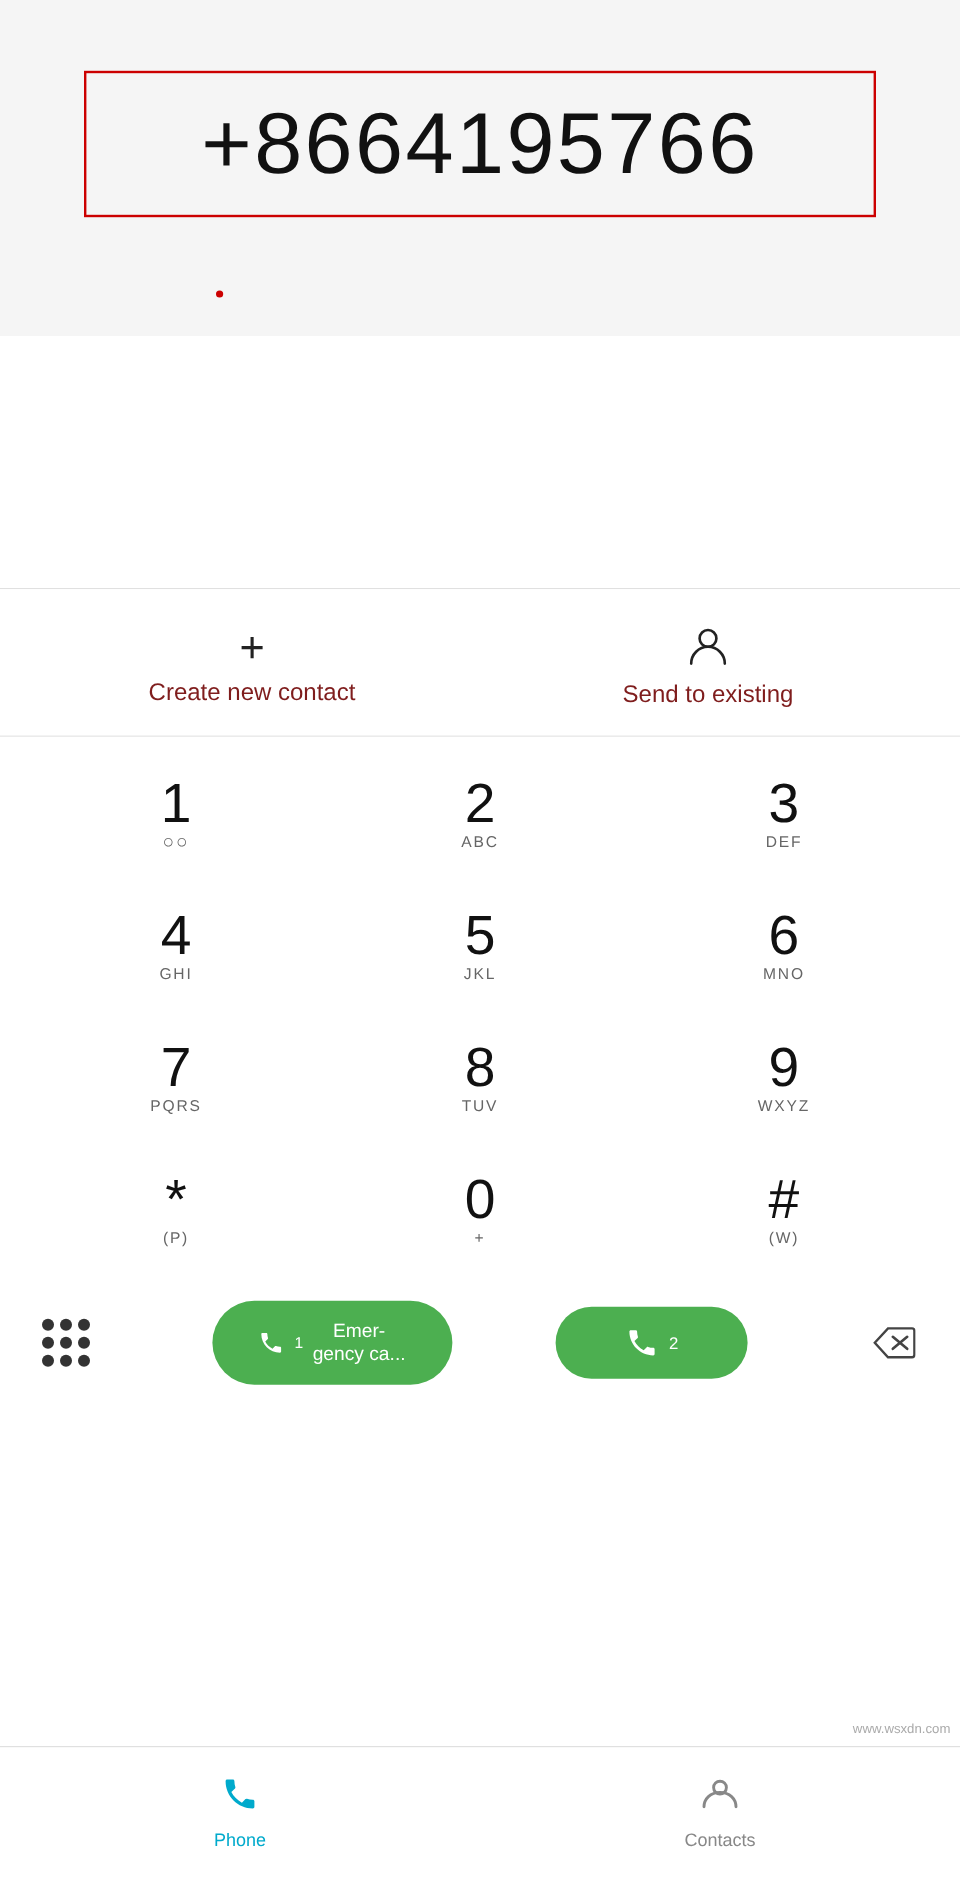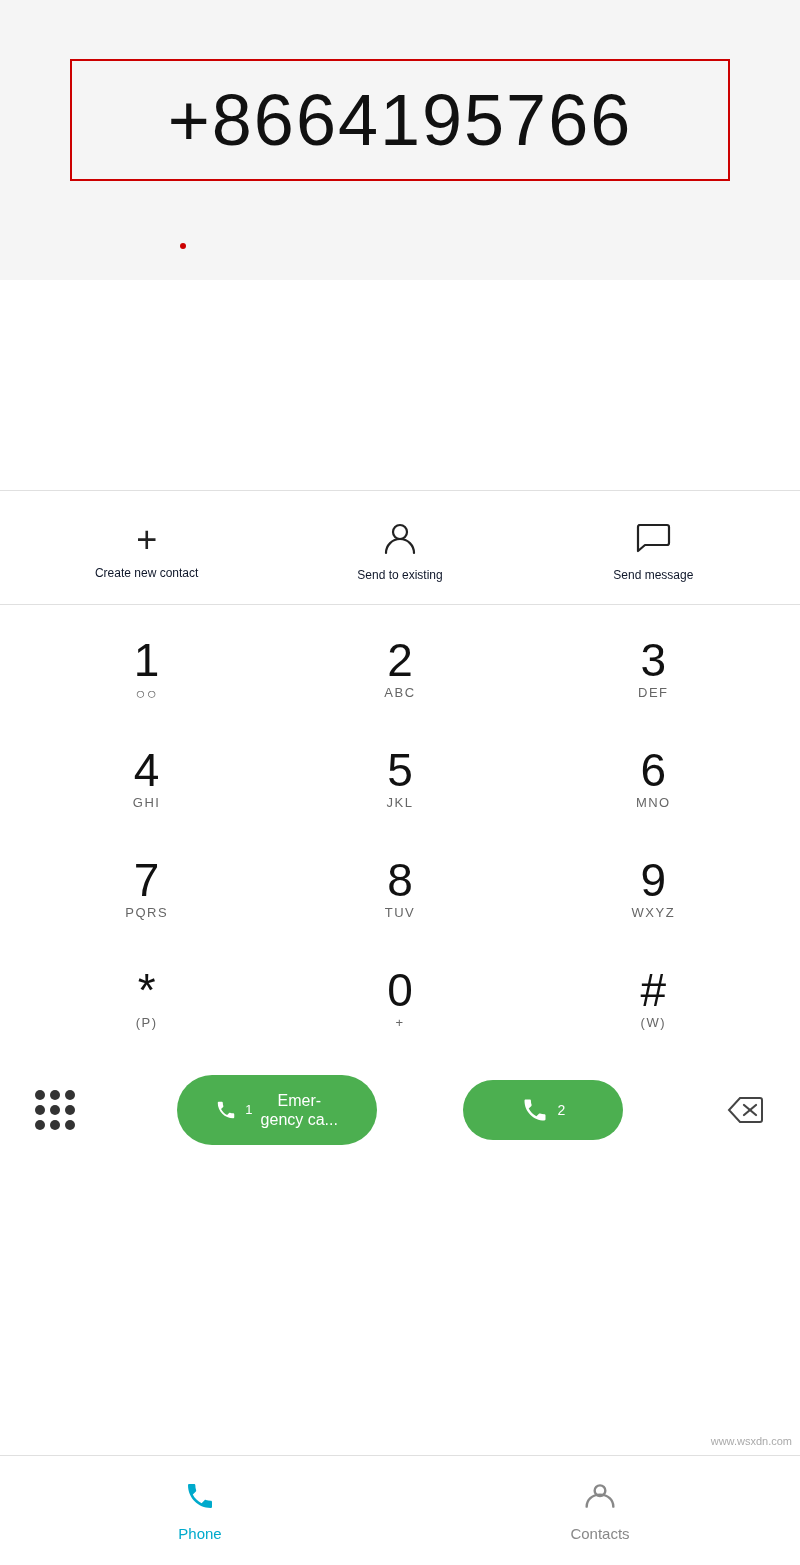--- a/index.html
+++ b/index.html
@@ -79,22 +79,22 @@
       gap: 8px;
       cursor: pointer;
       min-width: 180px;
     }
     .action-icon {
       font-size: 32px;
       color: #222222;
       line-height: 1;
     }
     .action-label {
-      font-size: 12px;
-      color: #0f172a;
+      font-size: 20px;
+      color: #7f1d1d;
       text-align: right;
     }
 
     
     .dialpad {
       background: #ffffff;
       padding: 10px 20px 10px 20px;
     }
     .dialpad-row {
       display: flex;
@@ -265,28 +265,20 @@
   </div>
   <div class="action-item">
     <span class="action-icon">
       <svg width="36" height="36" viewBox="0 0 36 36" fill="none" xmlns="http://www.w3.org/2000/svg">
         <circle cx="18" cy="13" r="7" stroke="#222" stroke-width="2.2" fill="none"></circle>
         <path d="M4 34c0-7.732 6.268-14 14-14s14 6.268 14 14" stroke="#222" stroke-width="2.2" fill="none" stroke-linecap="round"></path>
       </svg>
     </span>
     <span class="action-label">Send to existing</span>
   </div>
-  <div class="action-item">
-    <span class="action-icon">
-      <svg width="36" height="36" viewBox="0 0 36 36" fill="none" xmlns="http://www.w3.org/2000/svg">
-        <path d="M4 6h28a2 2 0 012 2v16a2 2 0 01-2 2H10l-7 6V8a2 2 0 012-2z" stroke="#222" stroke-width="2.2" fill="none" stroke-linejoin="round"></path>
-      </svg>
-    </span>
-    <span class="action-label">Send message</span>
-  </div>
 </div>
 
 <div class="divider"></div>
 
 <div class="dialpad">
 
   <div class="dialpad-row">
     <div class="dial-key">
       <span class="dial-digit">1</span>
       <span class="dial-letters" style="font-size:16px;">○○</span>

